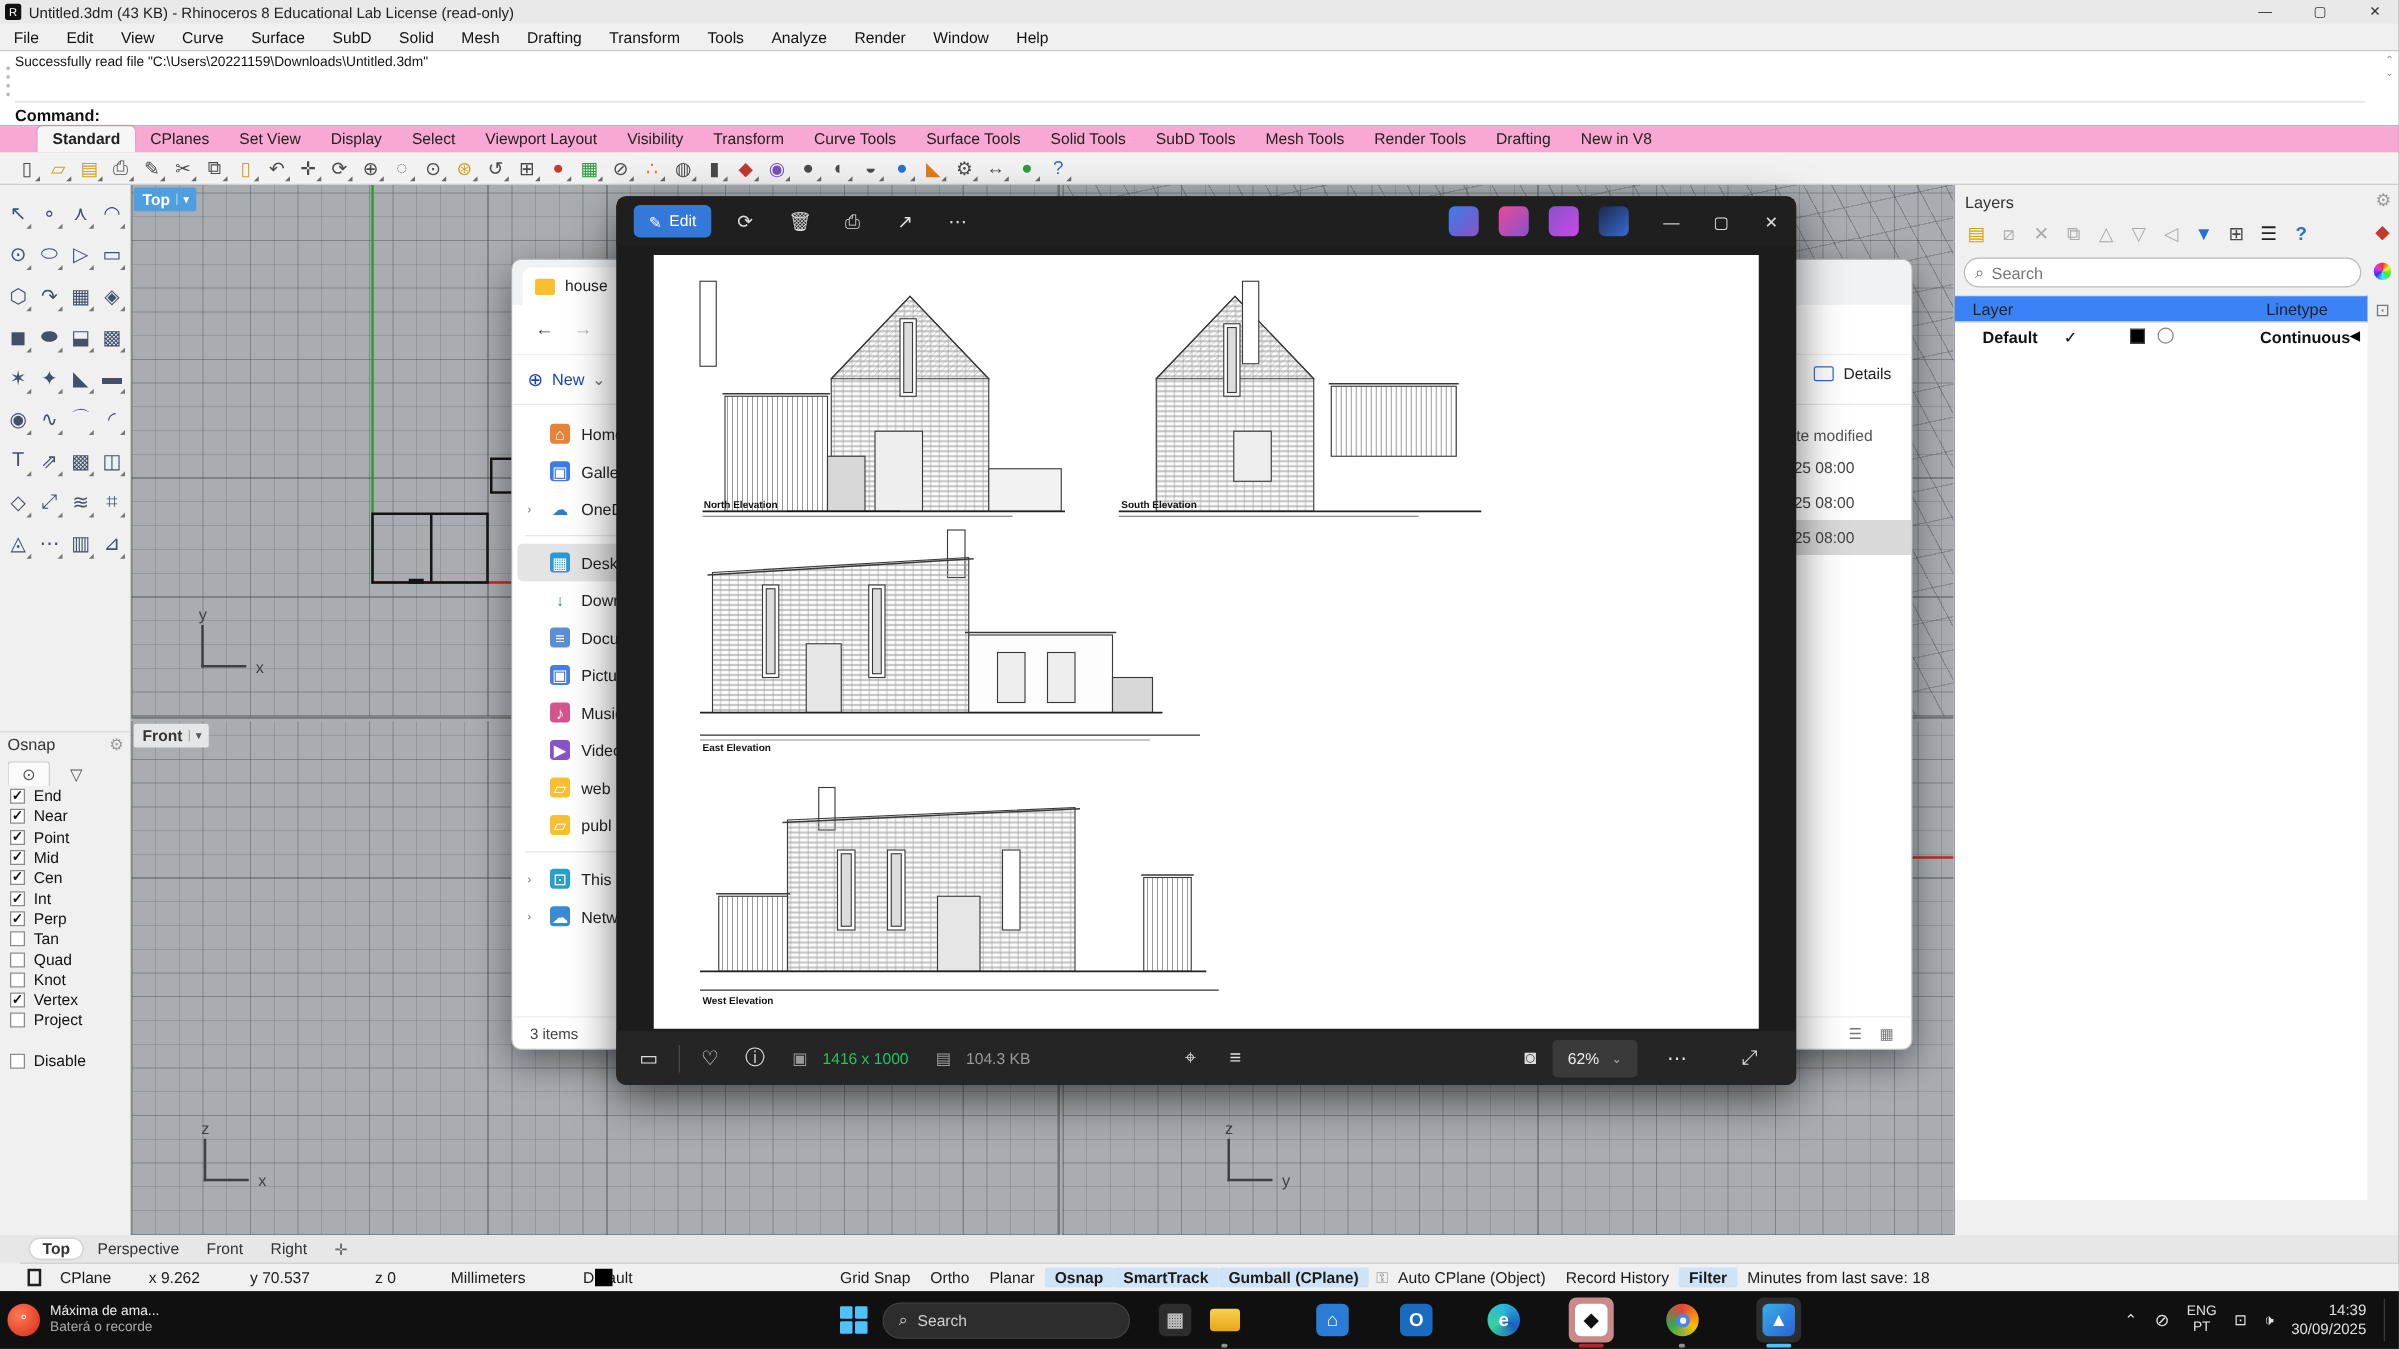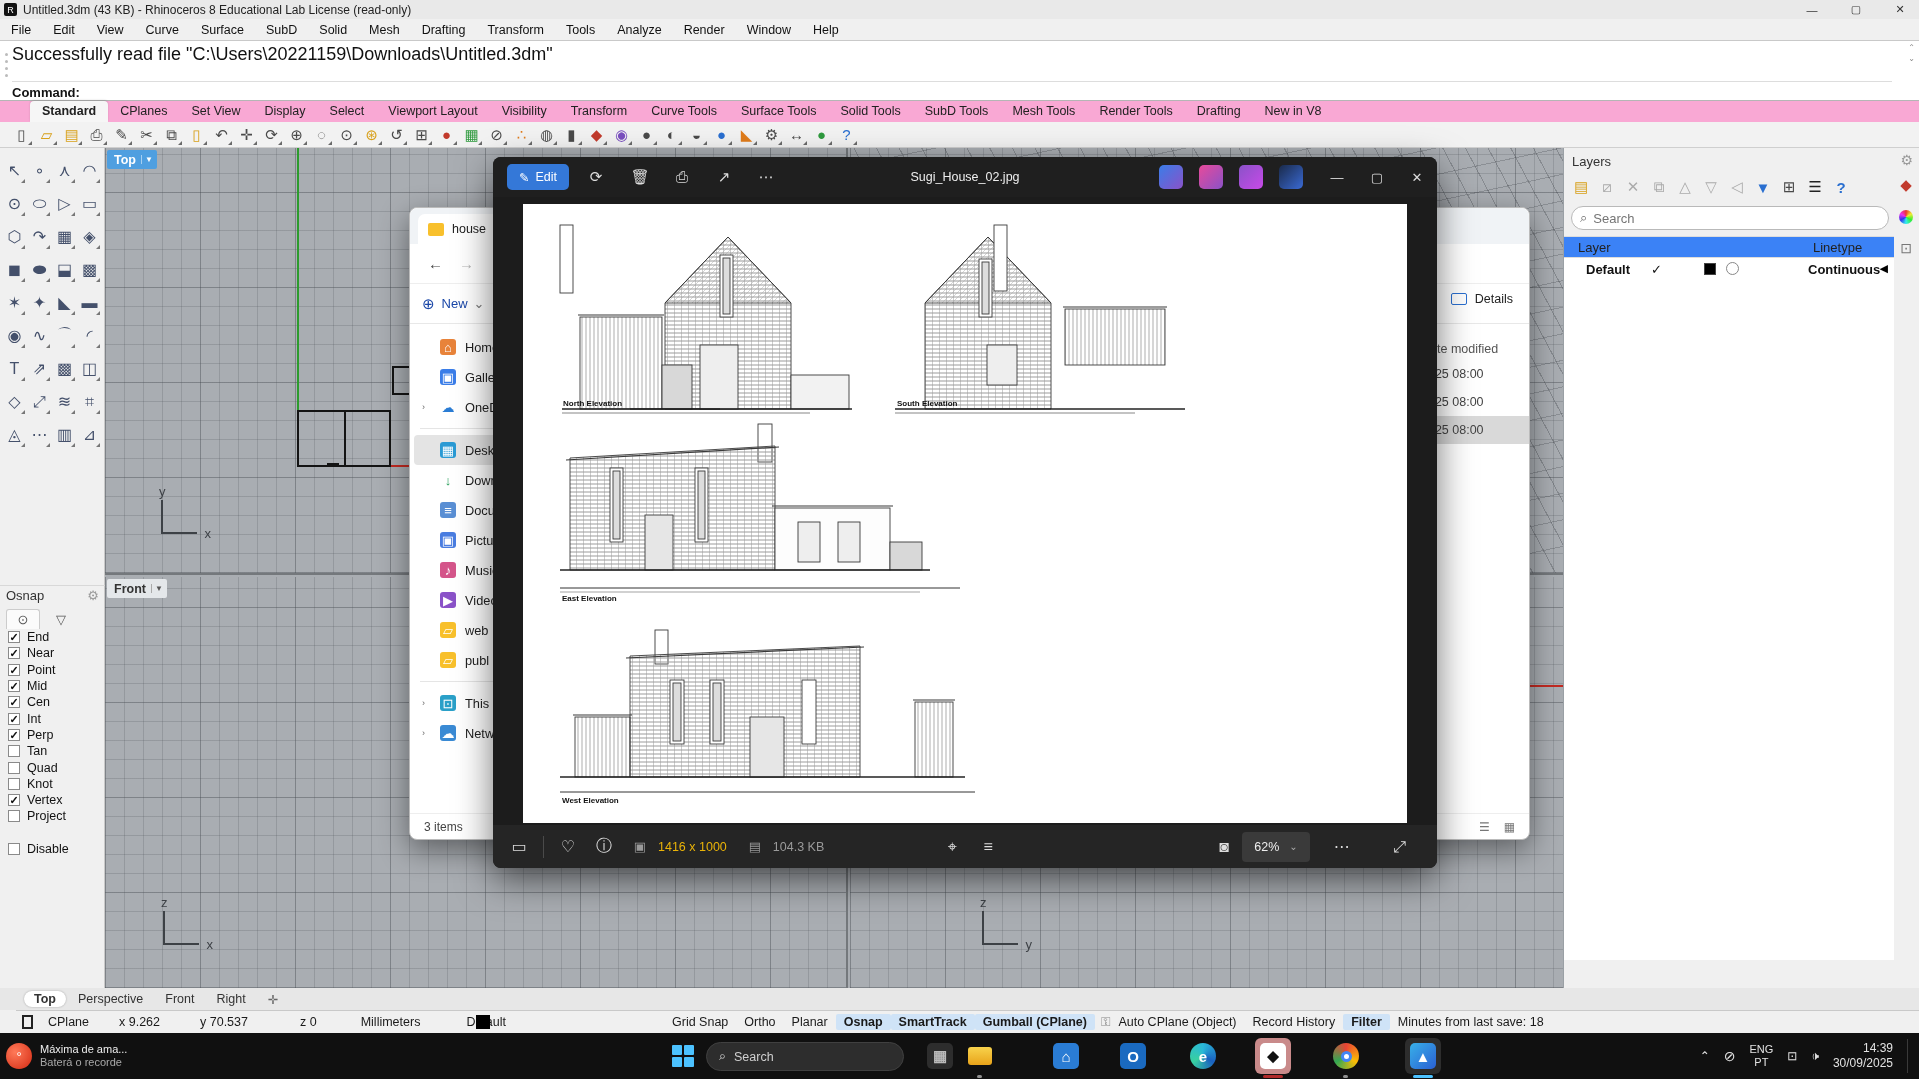--- a/index.html
+++ b/index.html
@@ -6,21 +6,21 @@
   body{width:1919px;height:1079px;position:relative;overflow:hidden;background:#1a1a1a;font-size:13px;color:#111;}
   .abs{position:absolute;}
   
   .rhino{position:absolute;left:0;top:0;width:1919px;height:1033px;background:#f0f0f0;}
   .r-titlebar{position:absolute;left:0;top:0;width:100%;height:19px;background:#e9e9e9;display:flex;align-items:center;font-size:12px;color:#222;}
   .r-appicon{width:13px;height:13px;margin:0 6px 0 4px;background:#111;border-radius:2px;color:#fff;font-size:9px;display:flex;align-items:center;justify-content:center;}
   .r-winctl{position:absolute;top:0;height:19px;width:44px;display:flex;align-items:center;justify-content:center;font-size:11px;color:#333;}
   .r-menubar{position:absolute;left:0;top:19px;width:100%;height:21px;background:#f0f0f0;display:flex;align-items:center;gap:0;}
   .r-menubar span{padding:0 11px;font-size:12.5px;color:#111;}
   .r-cmd{position:absolute;left:0;top:40px;width:100%;height:61px;background:#fff;border-top:1px solid #c9c9c9;border-bottom:1px solid #b5b5b5;}
-  .r-cmd .hist{position:absolute;left:12px;top:3px;font-size:18px;}
+  .r-cmd .hist{position:absolute;left:12px;top:3px;font-size:11px;}
   .r-cmd .prompt{position:absolute;left:12px;top:40px;font-size:13px;font-weight:bold;border-top:1px solid #ddd;width:1880px;padding-top:3px;}
   .r-cmd .dots{position:absolute;left:5px;top:12px;display:flex;flex-direction:column;gap:4px;}
   .r-cmd .dots i{width:3px;height:3px;border-radius:50%;background:#bbb;}
   .r-cmd .scr{position:absolute;right:4px;top:2px;display:flex;flex-direction:column;gap:2px;font-size:8px;color:#888;}
   .r-tabbar{position:absolute;left:0;top:101px;width:100%;height:21px;background:#f9a8d4;display:flex;align-items:flex-end;padding-left:30px;}
   .r-tabbar span{font-size:12.5px;color:#222;padding:3px 12px 4px;border-radius:4px 4px 0 0;}
   .r-tabbar span.active{background:#f6f6f6;font-weight:bold;box-shadow:0 -1px 2px rgba(0,0,0,.15);}
   .r-iconbar{position:absolute;left:0;top:122px;width:100%;height:26px;background:#f2f2f2;border-bottom:1px solid #cfcfcf;display:flex;align-items:center;padding-left:10px;gap:2px;}
   .ticon{width:23px;height:22px;display:flex;align-items:center;justify-content:center;font-size:15px;color:#4a4a4a;position:relative;}
   .ticon::after{content:"";position:absolute;right:1px;bottom:1px;border-left:4px solid transparent;border-bottom:4px solid #6a6a6a;}
@@ -552,21 +552,20 @@
   <div class="ph-titlebar">
     <div class="ph-edit">
       <span>✎</span>
       <span>Edit</span>
     </div>
     <span class="ph-ic" style="margin-left:10px;">⟳</span>
     <span class="ph-ic" style="margin-left:10px;">🗑</span>
     <span class="ph-ic" style="margin-left:8px;">⎙</span>
     <span class="ph-ic" style="margin-left:8px;">↗</span>
     <span class="ph-ic" style="margin-left:8px;">⋯</span>
-    <div class="ph-title">Sugi_House_02.jpg</div>
     <div style="position:absolute;right:134px;display:flex;align-items:center;">
       <span class="ph-appic" style="background:linear-gradient(135deg,#3a7de8,#8a52c8);"></span>
       <span class="ph-appic" style="background:linear-gradient(135deg,#e84a9a,#8a52c8);"></span>
       <span class="ph-appic" style="background:linear-gradient(135deg,#8a52c8,#c84ae8);"></span>
       <span class="ph-appic" style="background:linear-gradient(135deg,#1a2a4a,#3a6ad4);margin-right:0;"></span>
     </div>
     <div style="position:absolute;right:0;display:flex;">
       <span class="ph-ctl">—</span>
       <span class="ph-ctl">▢</span>
       <span class="ph-ctl">✕</span>
@@ -658,21 +657,21 @@
       </g>
     </svg>
   </div>
 
   <div class="ph-bottom">
     <span class="ph-bic" style="margin-left:8px;">▭</span>
     <span style="width:1px;height:22px;background:#4a4a4a;margin:0 6px;"></span>
     <span class="ph-bic">♡</span>
     <span class="ph-bic">ⓘ</span>
     <span class="ph-bic" style="color:#9a9a9a;font-size:13px;">▣</span>
-    <span style="color:#eab308;">1416 x 1000</span>
+    <span style="color:#22c55e;">1416 x 1000</span>
     <span class="ph-bic" style="color:#9a9a9a;font-size:13px;margin-left:10px;">▤</span>
     <span style="color:#9a9a9a;">104.3 KB</span>
     <span class="ph-bic" style="margin-left:110px;">⌖</span>
     <span class="ph-bic">≡</span>
     <span class="ph-bic" style="margin-left:200px;">◙</span>
     <span class="ph-zoom">
       <span>62%</span>
       <span style="font-size:10px;color:#aaa;">⌄</span>
     </span>
     <span class="ph-bic" style="margin-left:14px;">⋯</span>

